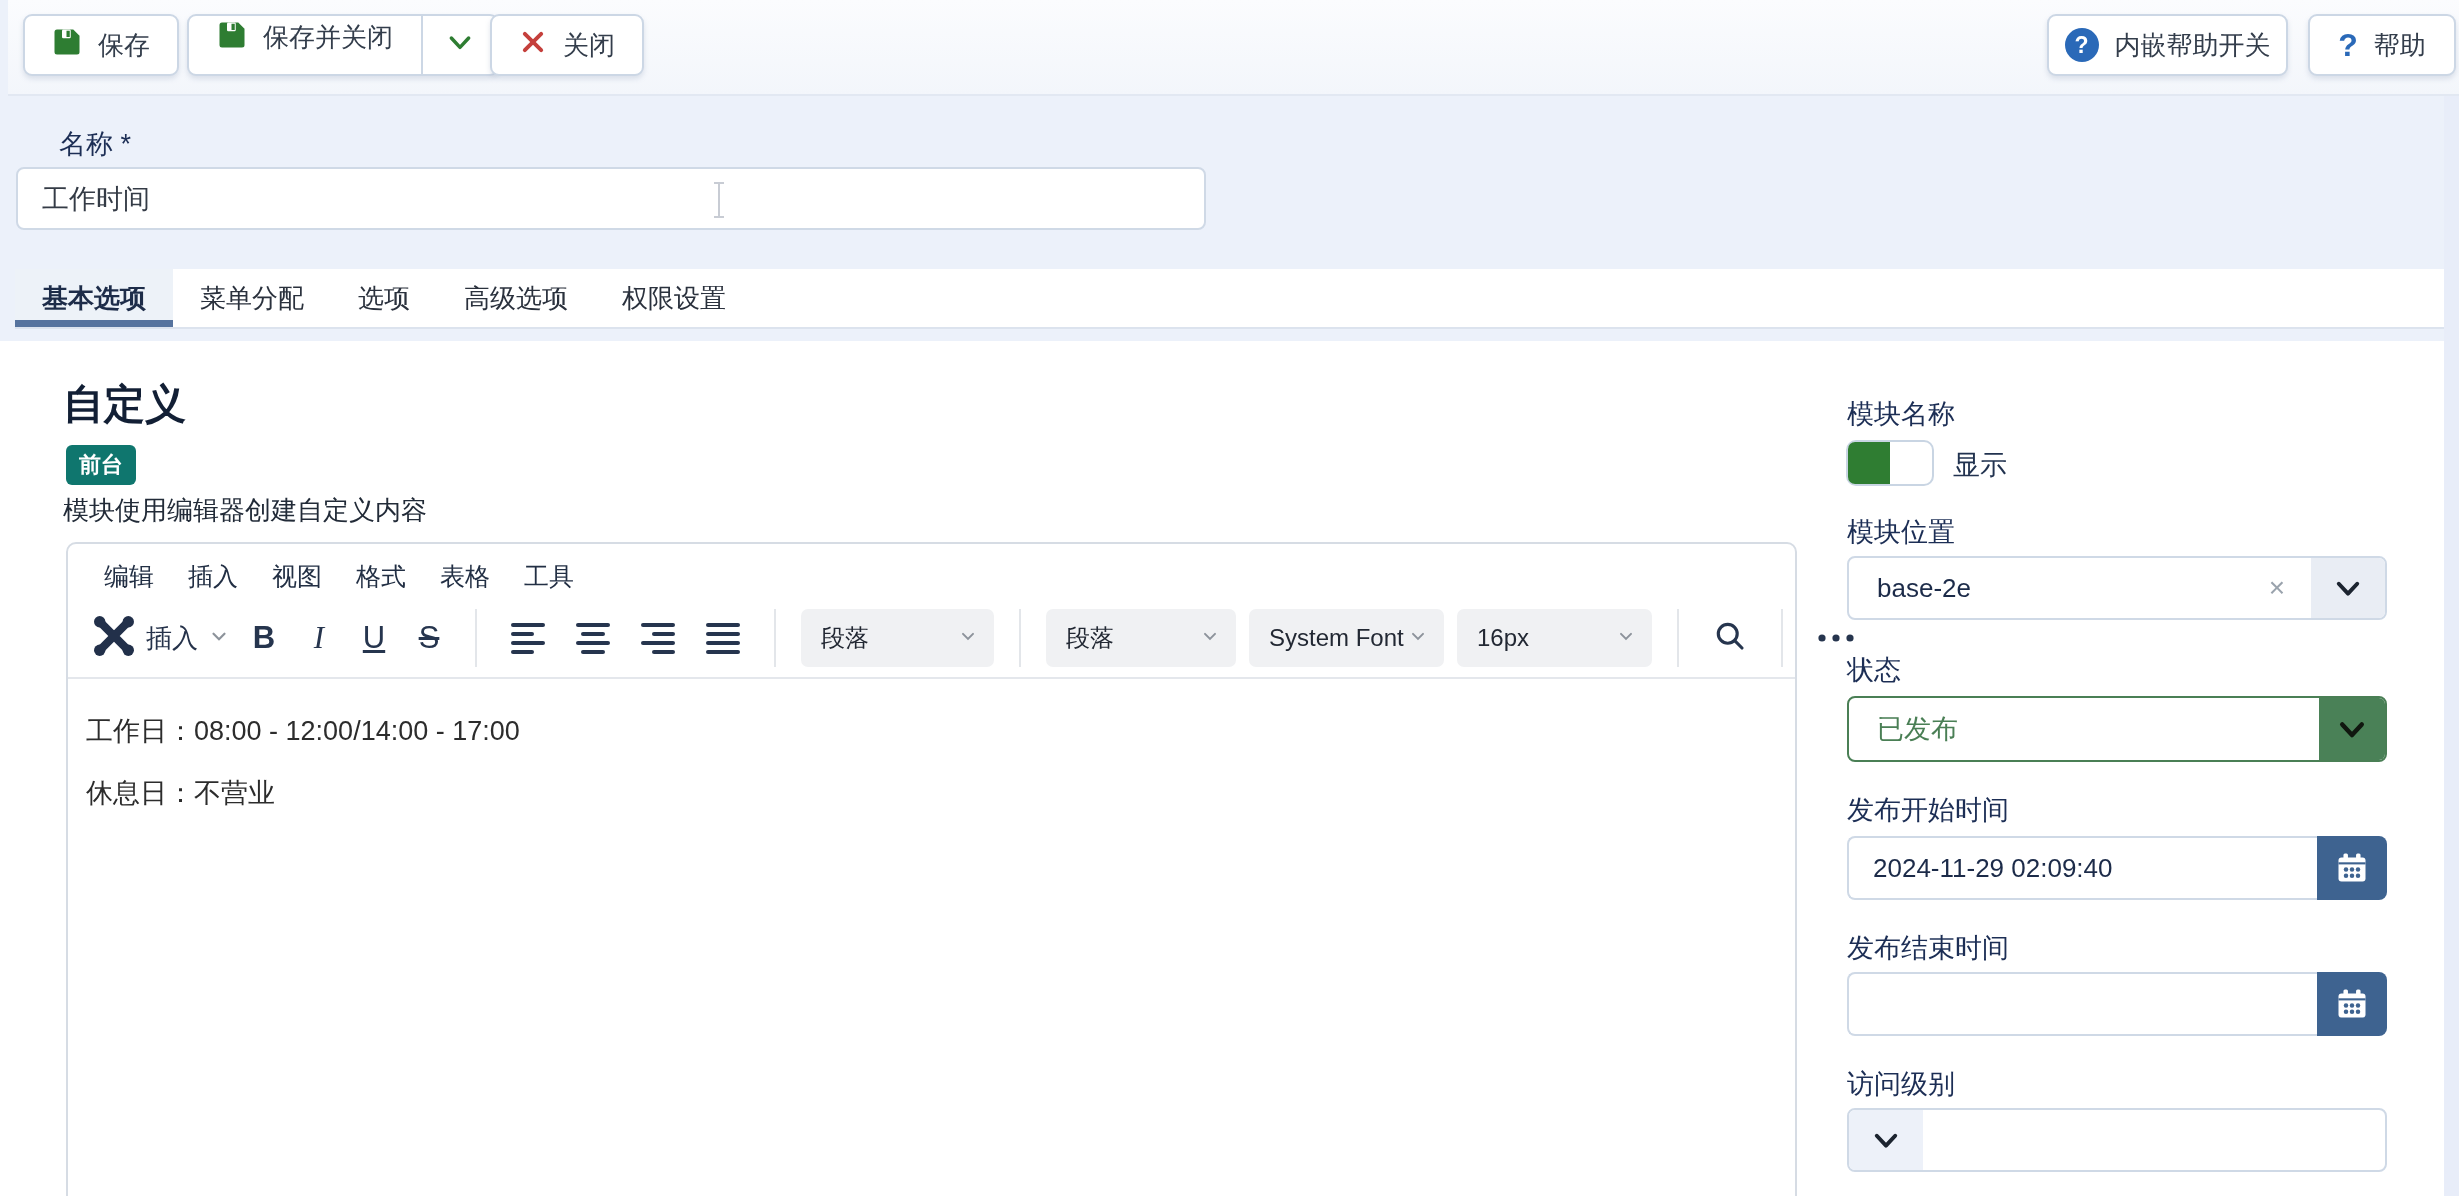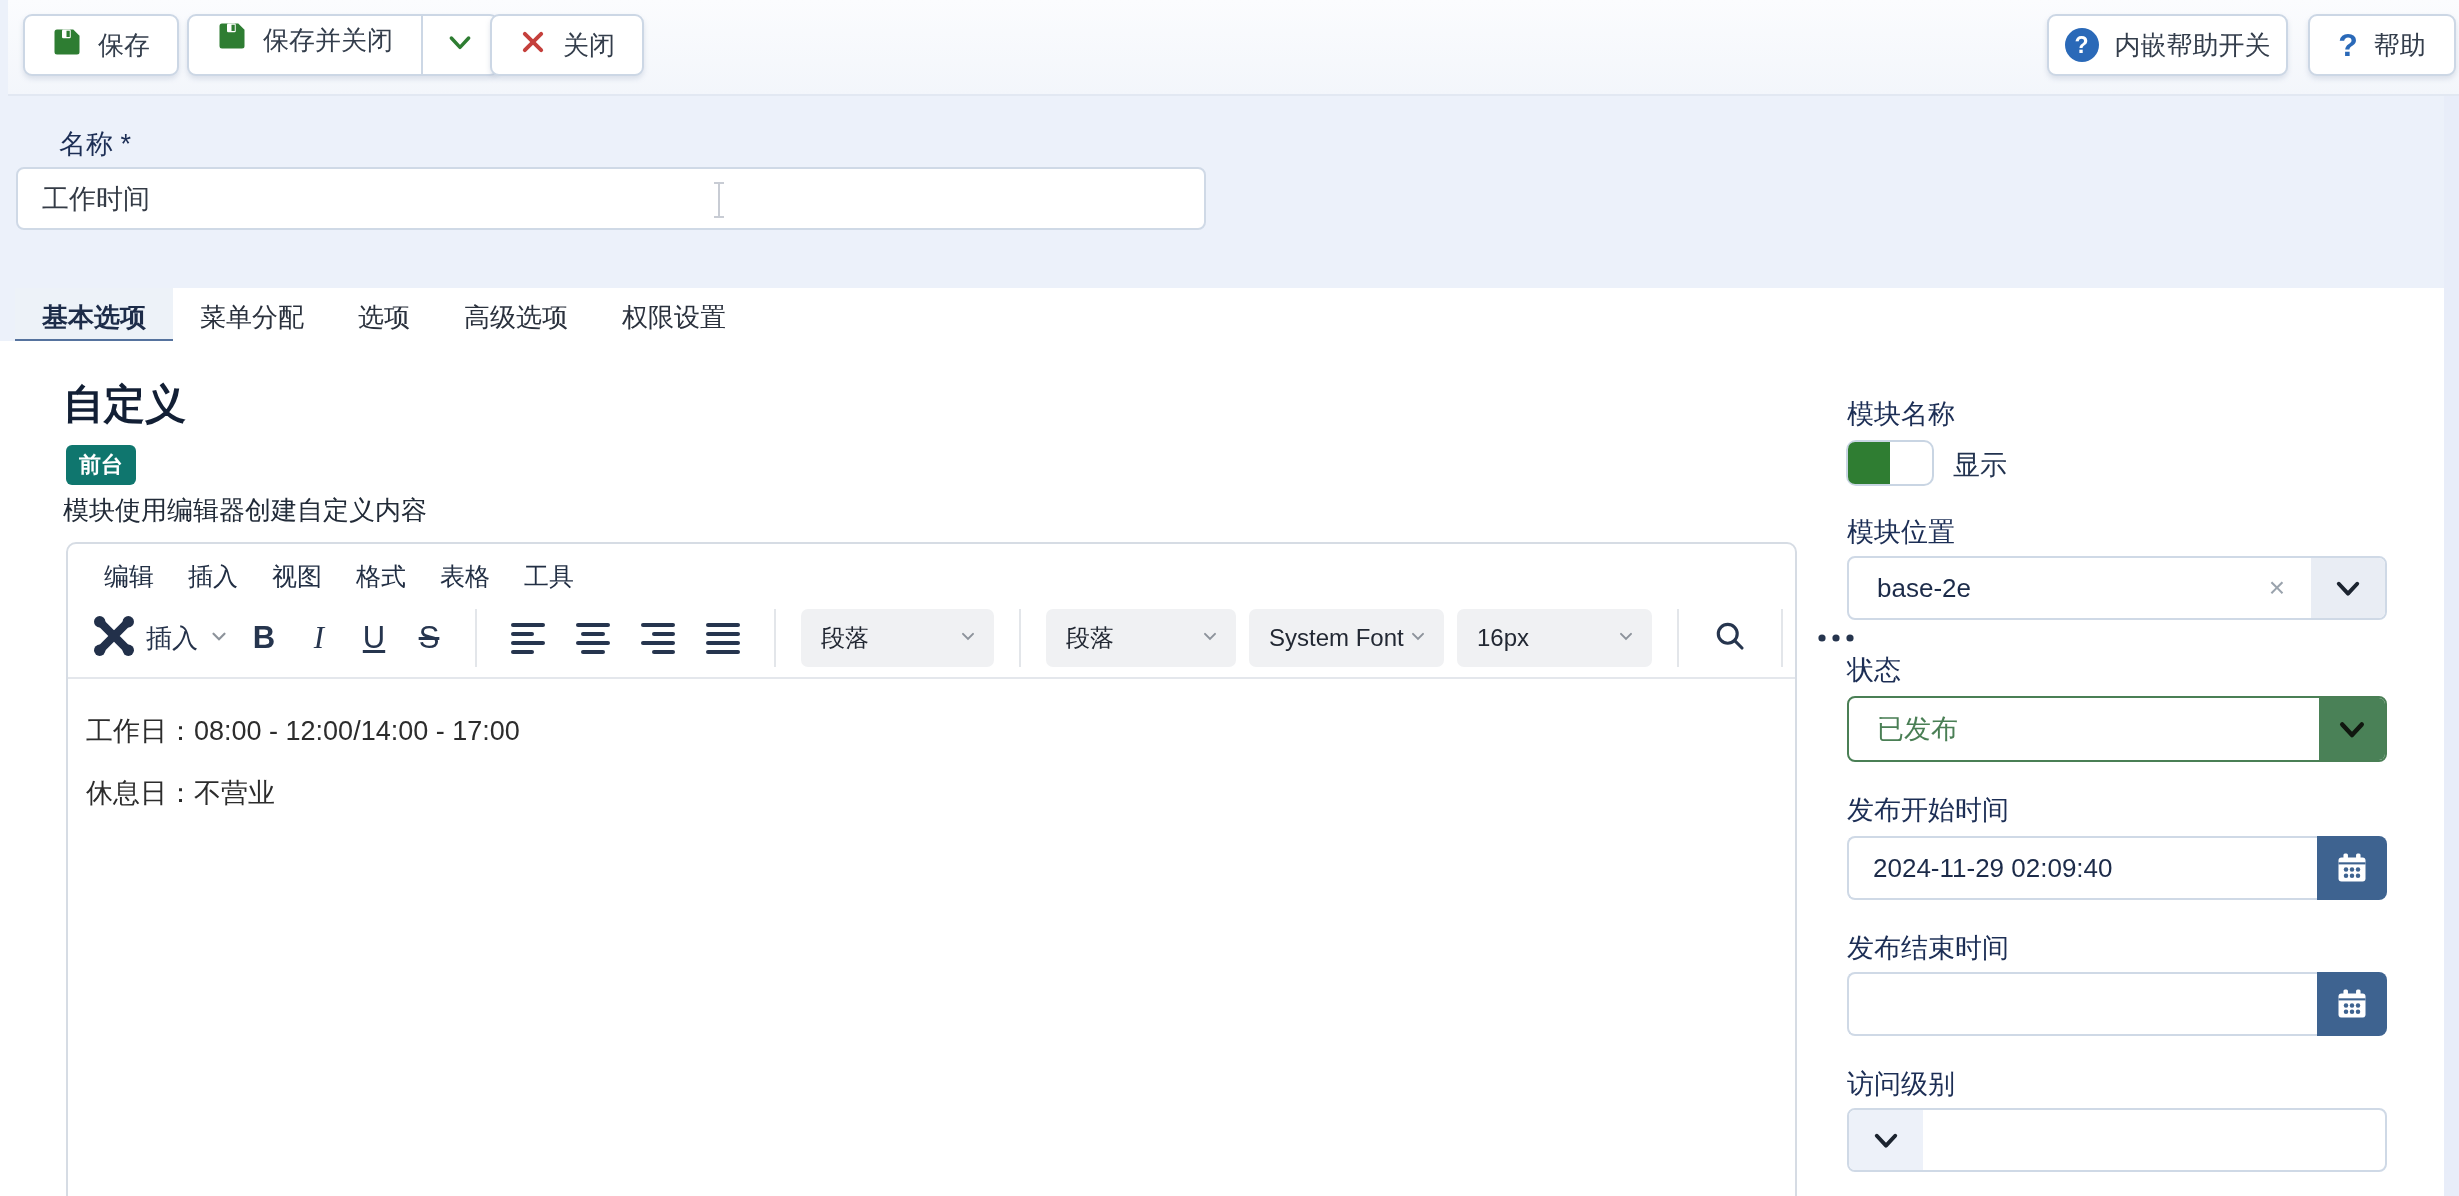--- a/index.html
+++ b/index.html
@@ -21,21 +21,21 @@
   .btn {
     position: absolute; top: 14px; height: 62px;
     background: #fff; border: 2px solid #ccd7e5; border-radius: 9px;
     box-shadow: 0 3px 5px rgba(140,155,185,.25);
     display: flex; align-items: center; gap: 16px;
     padding: 0 27px; font-size: 26px; color: #333d4b; cursor: pointer;
     white-space: nowrap;
   }
   #btn-save { left: 15px; }
   #btn-save-close { left: 179px; padding: 0; gap: 0; }
-  #btn-save-close .seg { display: flex; align-items: flex-end; gap: 16px; padding: 16px 28px; height: 100%; }
+  #btn-save-close .seg { display: flex; align-items: flex-start; gap: 16px; padding: 4px 28px; height: 100%; }
   #btn-save-close .caret-seg { border-left: 2px solid #ccd7e5; height: 100%; display: flex; align-items: center; padding: 0 21px; }
   #btn-close { left: 482px; }
   #btn-inline-help { left: 2039px; width: 241px; justify-content: center; padding: 0; }
   #btn-help { left: 2300px; width: 148px; justify-content: center; padding: 0; }
 
   .qcircle {
     width: 34px; height: 34px; border-radius: 50%;
     background: #2a69b8; color: #fff; font-weight: bold; font-size: 23px;
     display: flex; align-items: center; justify-content: center;
   }
@@ -47,21 +47,21 @@
   #name-input {
     position: absolute; left: 16px; top: 167px; width: 1190px; height: 63px;
     background: #fff; border: 2px solid #cfd9e6; border-radius: 8px;
     font-size: 27px; color: #343b46; padding: 4px 24px;
     font-family: inherit; outline: none;
   }
   #ibeam-cursor { position: absolute; left: 712px; top: 181px; }
 
   
   .tabbar {
-    position: absolute; left: 15px; top: 288px; width: 2429px; height: 60px;
+    position: absolute; left: 15px; top: 269px; width: 2429px; height: 60px;
     background: #fff; border-bottom: 2px solid #dce3ee;
     display: flex; align-items: stretch;
   }
   .tab {
     display: flex; align-items: center; padding: 0 27px;
     font-size: 26px; color: #2a313d; cursor: pointer;
   }
   .tab.active {
     background: #edf2f8; color: #1d2c49; font-weight: bold;
     box-shadow: inset 0 -7px 0 #56739e;

